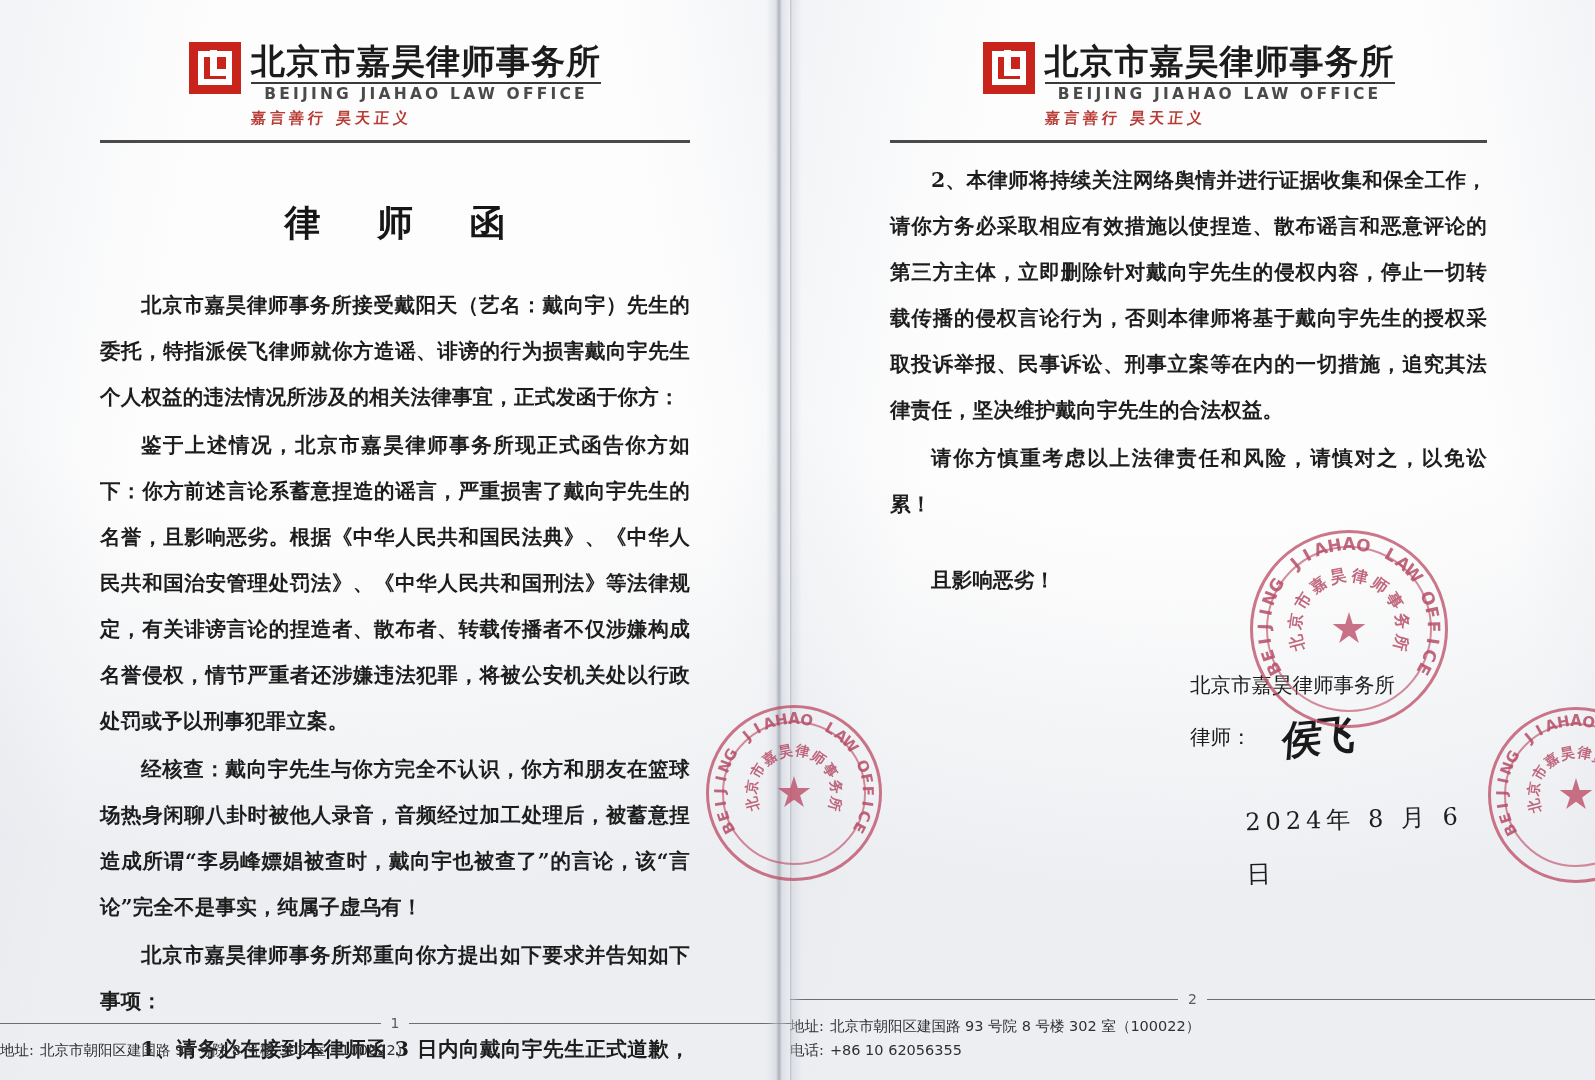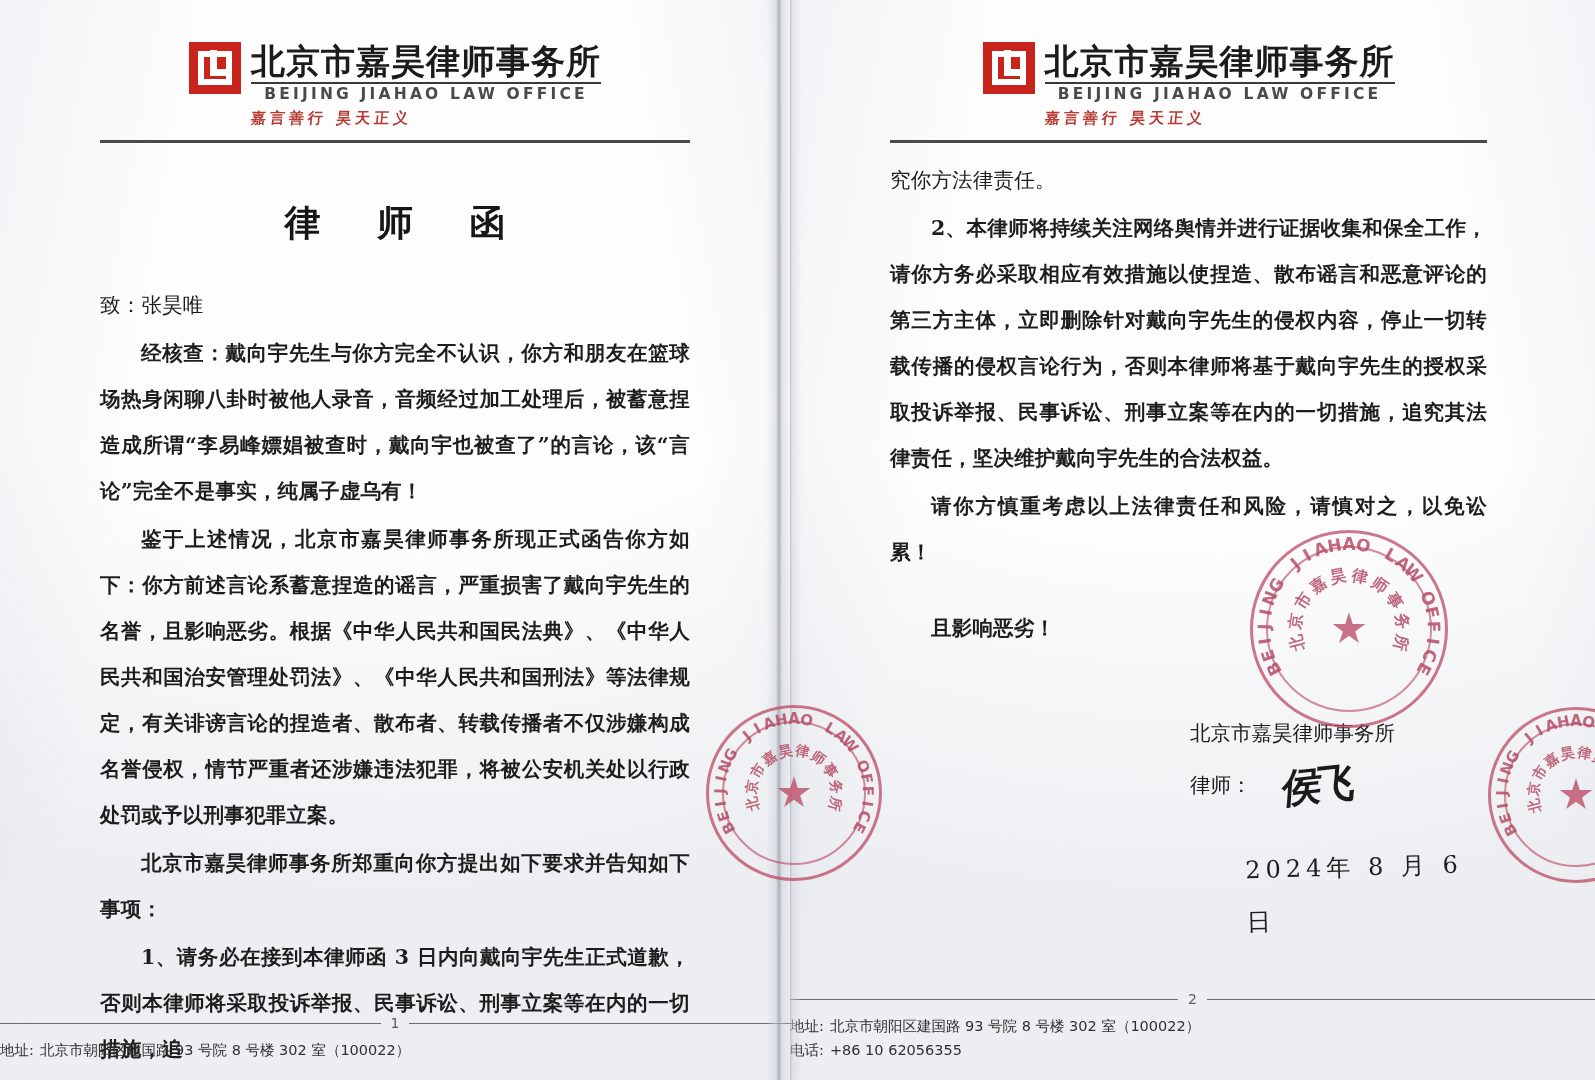--- a/index.html
+++ b/index.html
@@ -235,26 +235,24 @@
             <div class="lh-rule"></div>
             <div class="lh-en">BEIJING JIAHAO LAW OFFICE</div>
             <div class="lh-slogan">嘉言善行  昊天正义</div>
           </div>
         </div>
       </div>
       <div class="lh-bar"></div>
 
       <div class="doc-title">律 师 函</div>
 
-      <div class="para">
-        <span>致：</span><span>张昊唯</span>
-      </div>
-
+
+      <p class="para indent">北京市嘉昊律师事务所接受戴阳天（艺名：戴向宇）先生的委托，特指派侯飞律师就你方造谣、诽谤的行为损害戴向宇先生个人权益的违法情况所涉及的相关法律事宜，正式发函于你方：</p>
+      <p class="para indent">鉴于上述情况，北京市嘉昊律师事务所现正式函告你方如下：你方前述言论系蓄意捏造的谣言，严重损害了戴向宇先生的名誉，且影响恶劣。根据《中华人民共和国民法典》、《中华人民共和国治安管理处罚法》、《中华人民共和国刑法》等法律规定，有关诽谤言论的捏造者、散布者、转载传播者不仅涉嫌构成名誉侵权，情节严重者还涉嫌违法犯罪，将被公安机关处以行政处罚或予以刑事犯罪立案。</p>
       <p class="para indent">经核查：戴向宇先生与你方完全不认识，你方和朋友在篮球场热身闲聊八卦时被他人录音，音频经过加工处理后，被蓄意捏造成所谓“李易峰嫖娼被查时，戴向宇也被查了”的言论，该“言论”完全不是事实，纯属子虚乌有！</p>
-      <p class="para indent">鉴于上述情况，北京市嘉昊律师事务所现正式函告你方如下：你方前述言论系蓄意捏造的谣言，严重损害了戴向宇先生的名誉，且影响恶劣。根据《中华人民共和国民法典》、《中华人民共和国治安管理处罚法》、《中华人民共和国刑法》等法律规定，有关诽谤言论的捏造者、散布者、转载传播者不仅涉嫌构成名誉侵权，情节严重者还涉嫌违法犯罪，将被公安机关处以行政处罚或予以刑事犯罪立案。</p>
       <p class="para indent">北京市嘉昊律师事务所郑重向你方提出如下要求并告知如下事项：</p>
       <p class="para indent">1、请务必在接到本律师函 3 日内向戴向宇先生正式道歉，否则本律师将采取投诉举报、民事诉讼、刑事立案等在内的一切措施，追</p>
 
       <div class="footer">
         <div class="footer-rule">
           <span class="ln"></span>
           <span>1</span>
           <span class="ln"></span>
         </div>
         <div class="footer-lines">
@@ -282,21 +280,20 @@
             <div class="lh-rule"></div>
             <div class="lh-en">BEIJING JIAHAO LAW OFFICE</div>
             <div class="lh-slogan">嘉言善行  昊天正义</div>
           </div>
         </div>
       </div>
       <div class="lh-bar"></div>
 
       <div style="height:14px"></div>
 
-      <p class="para">究你方法律责任。</p>
       <p class="para indent">2、本律师将持续关注网络舆情并进行证据收集和保全工作，请你方务必采取相应有效措施以使捏造、散布谣言和恶意评论的第三方主体，立即删除针对戴向宇先生的侵权内容，停止一切转载传播的侵权言论行为，否则本律师将基于戴向宇先生的授权采取投诉举报、民事诉讼、刑事立案等在内的一切措施，追究其法律责任，坚决维护戴向宇先生的合法权益。</p>
       <p class="para indent">请你方慎重考虑以上法律责任和风险，请慎对之，以免讼累！</p>
       <p class="para indent spaced-above">且影响恶劣！</p>
 
       <div class="sig-block">
         <div>北京市嘉昊律师事务所</div>
         <div class="sig-name-row">
           <span>律师：</span>
           <span class="handsig">侯飞</span>
         </div>

